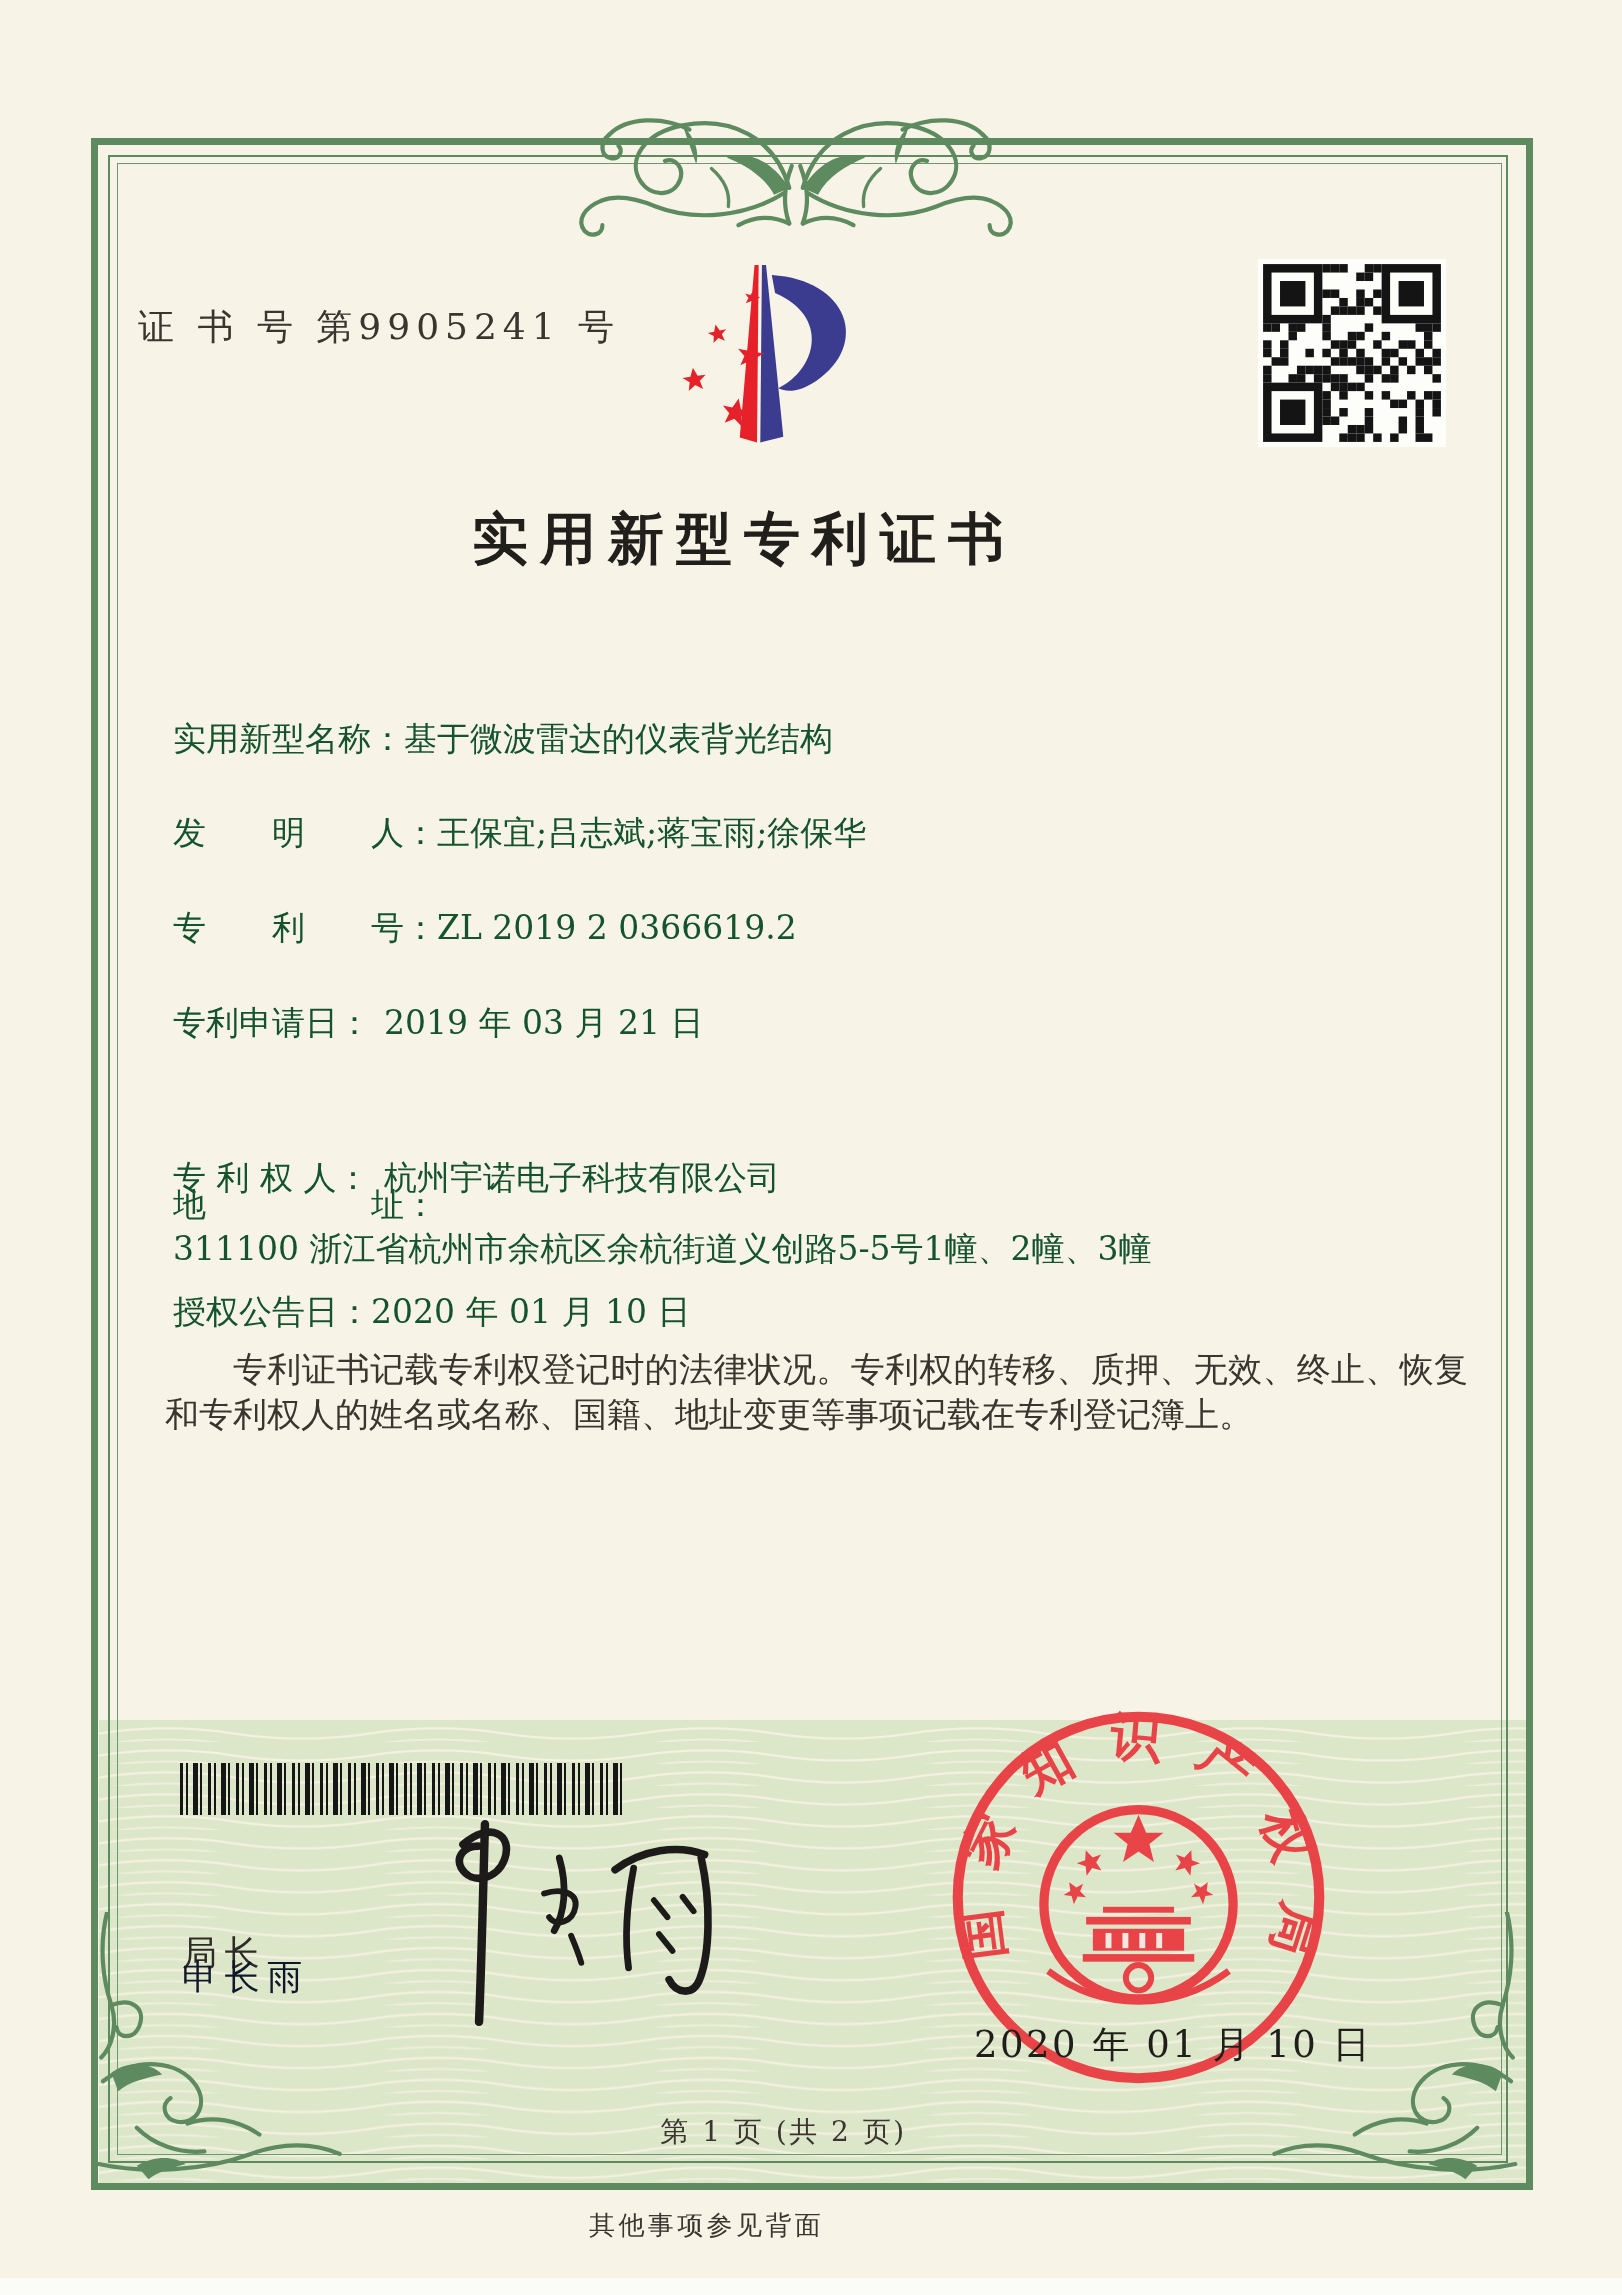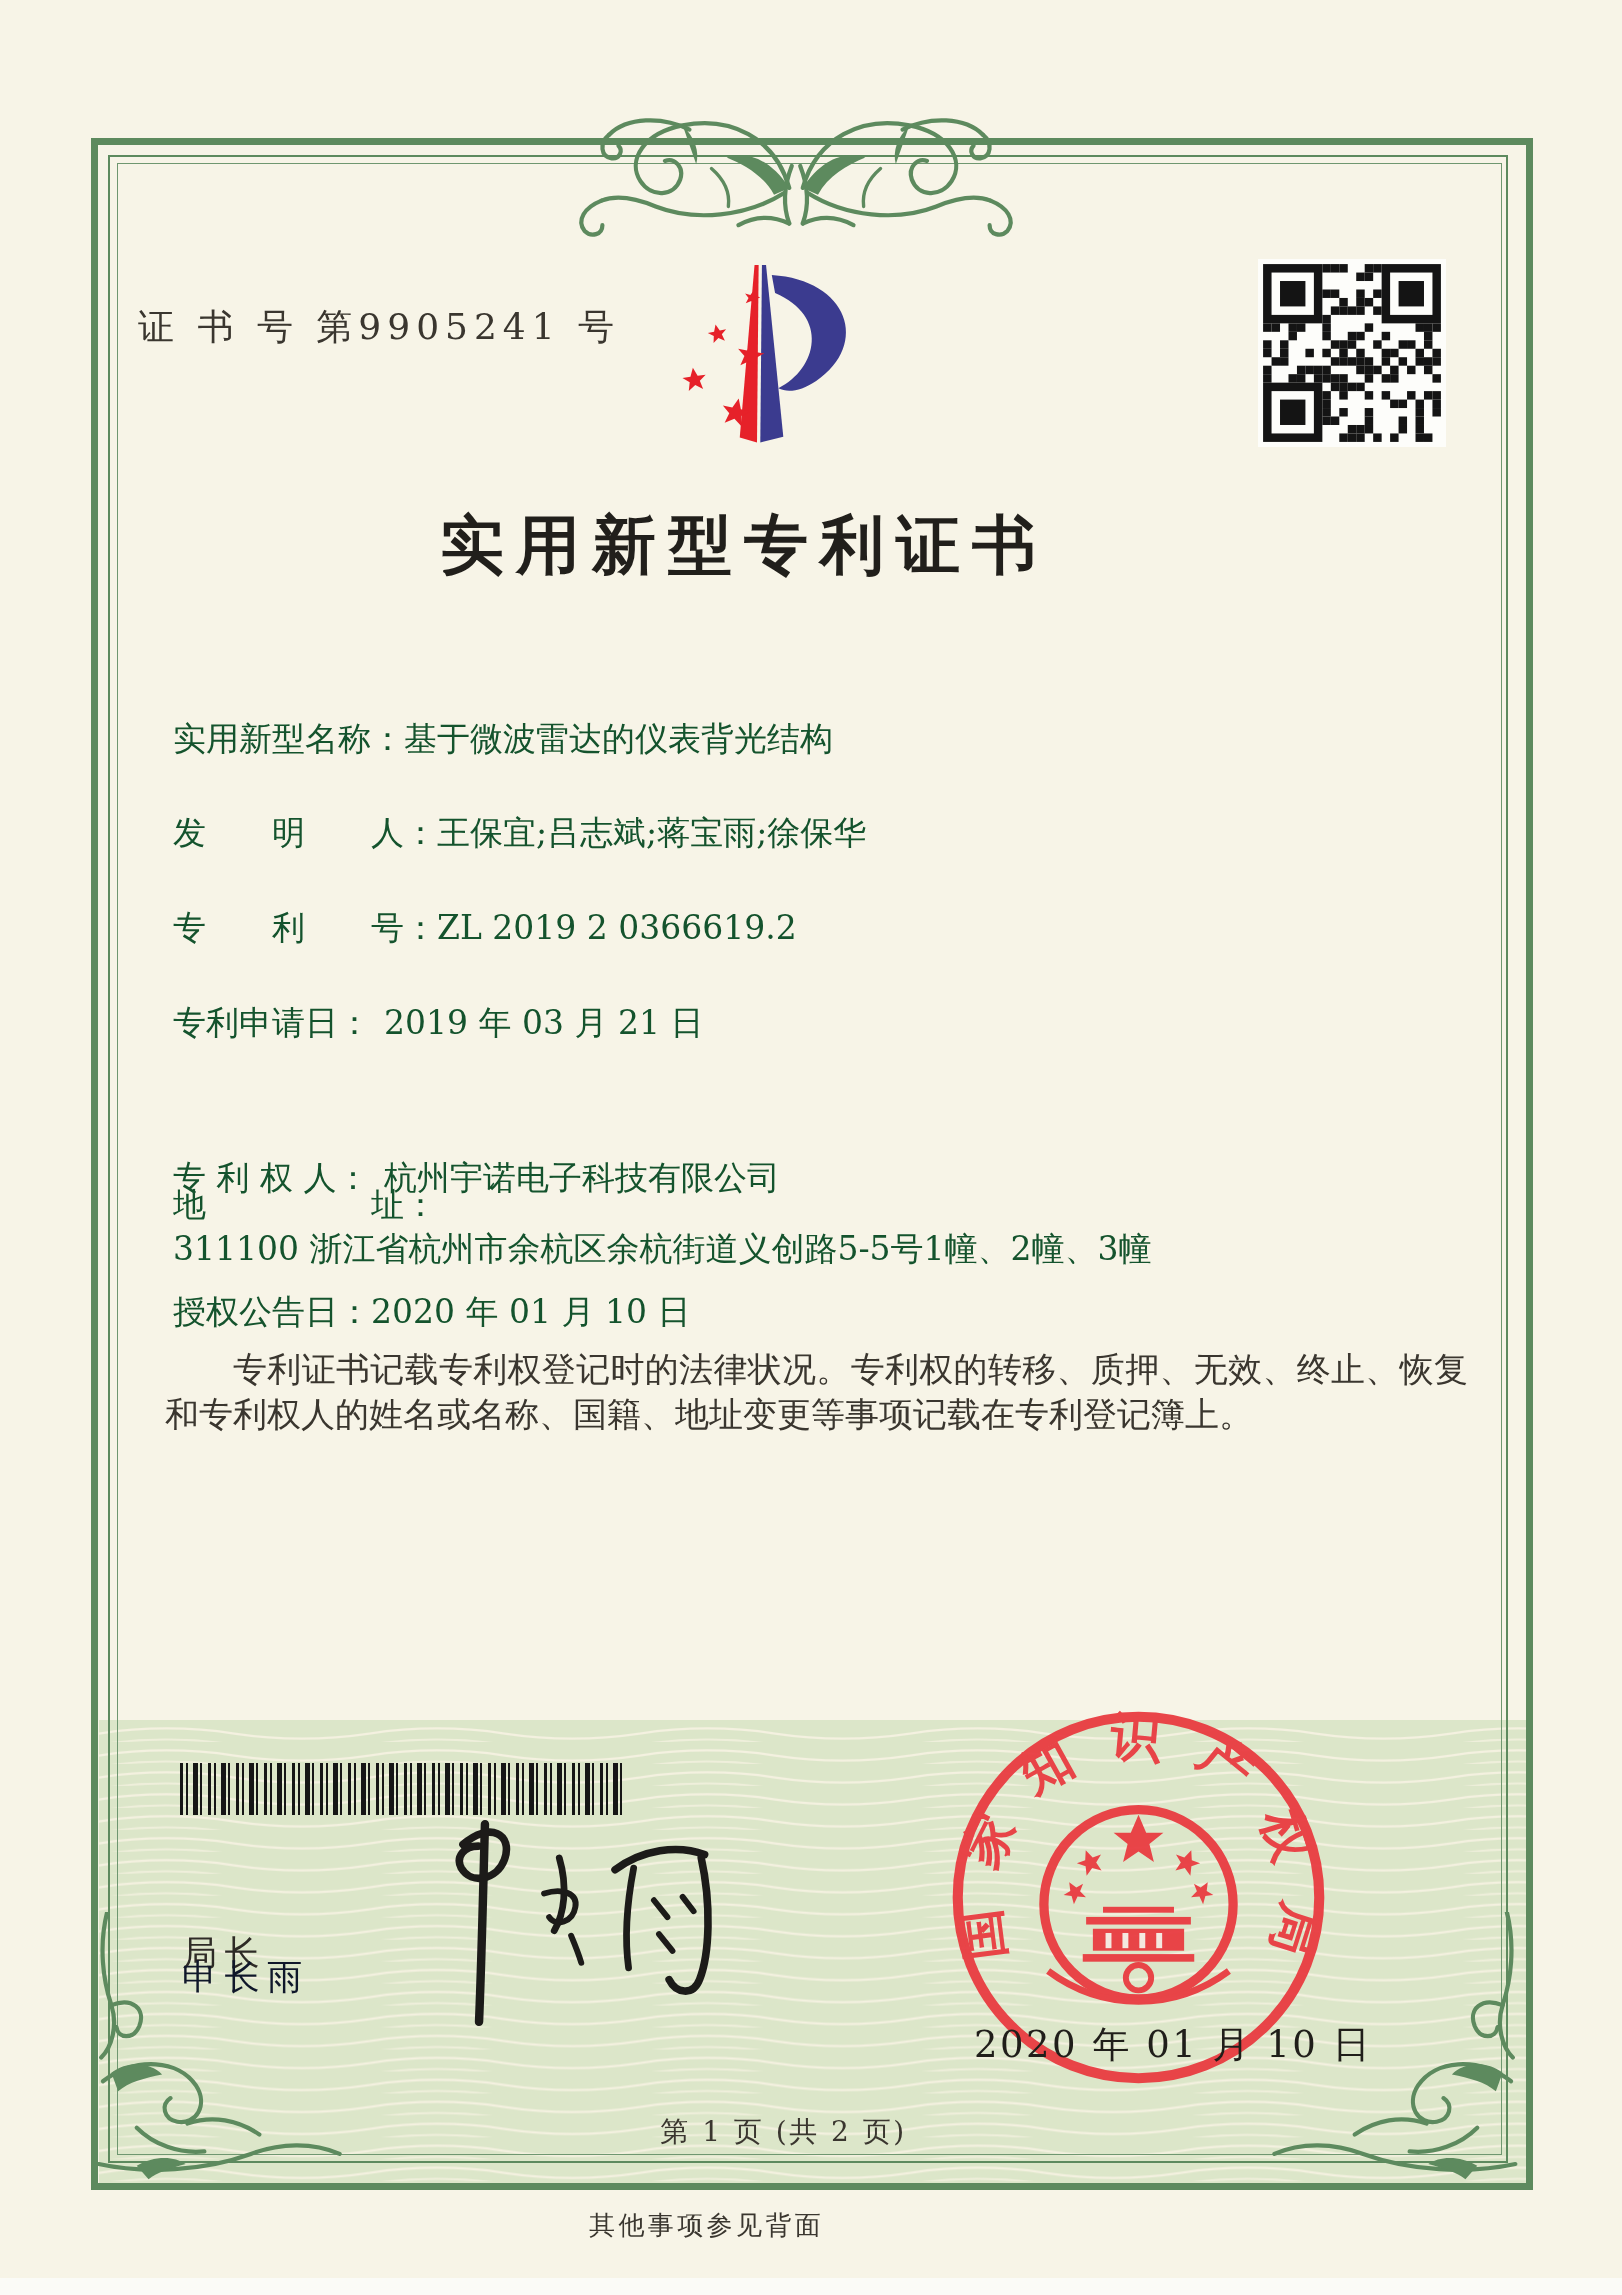--- a/index.html
+++ b/index.html
@@ -12,21 +12,21 @@
   .abs{position:absolute;}
   
   .frame-outer{left:91px;top:138px;width:1428px;height:2038px;border:7.6px solid #5d8a5e;}
   .frame-thin {left:108px;top:155px;width:1396px;height:2004px;border:2.5px solid #5d8a5e;}
   .frame-thin2{left:117px;top:163px;width:1383px;height:1990px;border:0.8px solid #6f9770;}
   
   .panel{left:99px;top:1720px;width:1428px;height:463px;background:#dce6c9;}
   .panel svg{display:block;width:100%;height:100%;}
   
   .cert-no{left:138px;top:273px;font-size:36px;letter-spacing:6px;color:#3a362f;margin-top:30px;}
-  .title{left:0;top:502px;width:1488px;text-align:center;font-size:64px;font-weight:700;letter-spacing:12px;color:#211f1b;}
+  .title{left:0;top:502px;width:1488px;text-align:center;font-size:56px;font-weight:700;letter-spacing:12px;color:#211f1b;}
   .frow{left:173px;width:1293px;font-size:33px;line-height:1.32;color:#14532d;}
   .flabel{display:inline-block;min-width:211px;vertical-align:top;}
   .fvalue{display:inline-block;vertical-align:top;}
   .addr .fvalue{width:1056px;}
   .g2{position:absolute;left:630px;top:0;white-space:nowrap;}
   .body-text{left:165px;top:1347px;width:1303px;font-size:34px;line-height:45px;text-align:justify;color:#3a362f;}
   .body-text p{margin:0;text-indent:2em;}
   
   .barcode{left:180px;top:1763px;width:446px;height:52px;
     background:repeating-linear-gradient(90deg,

